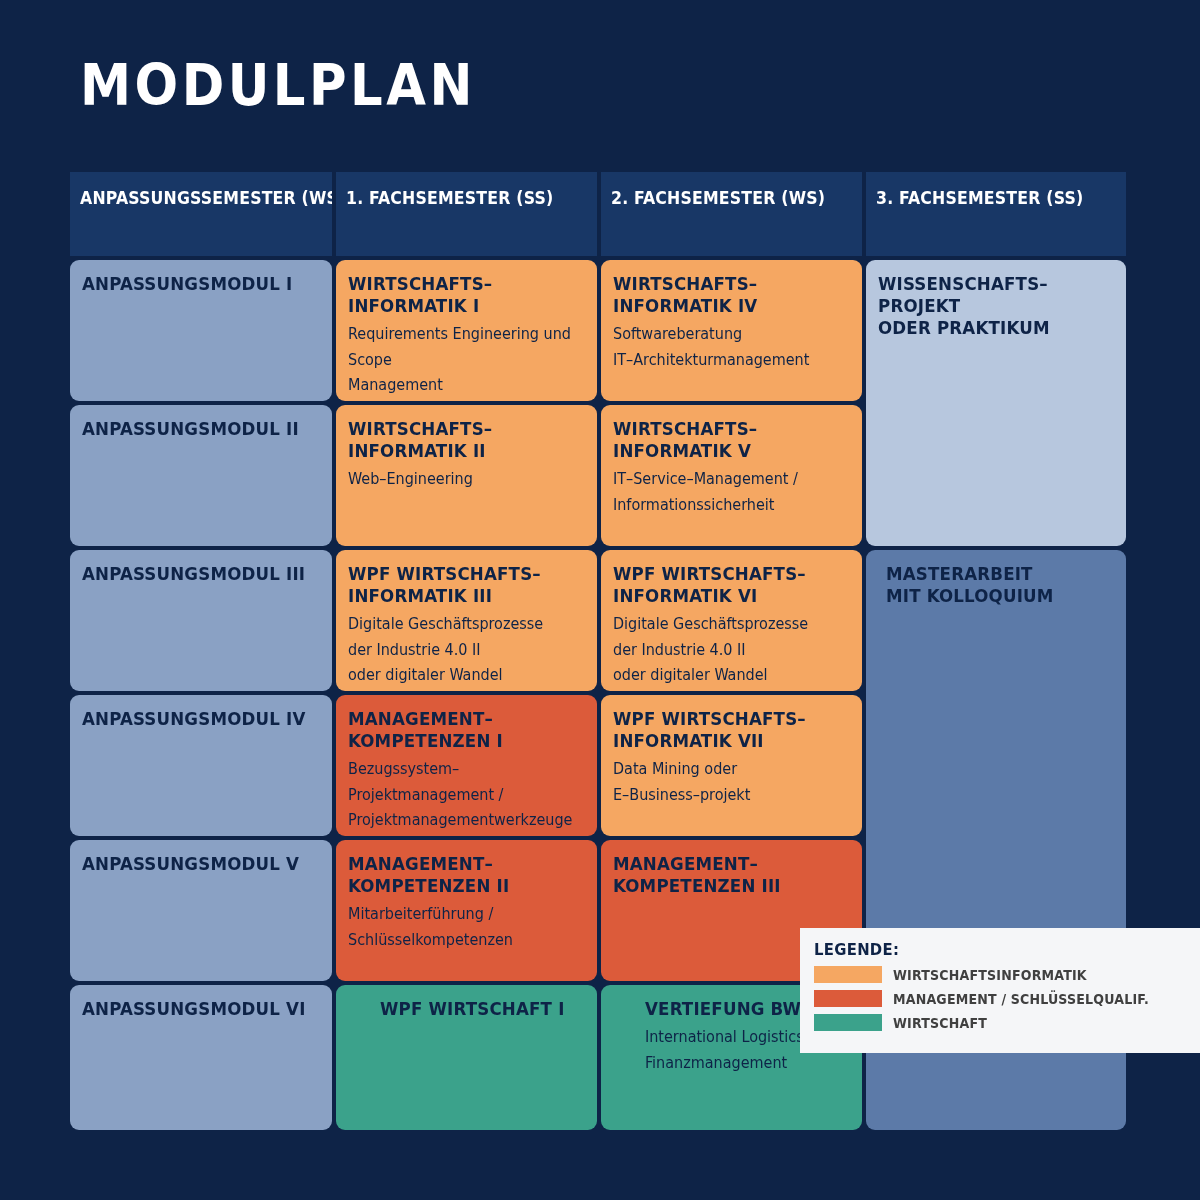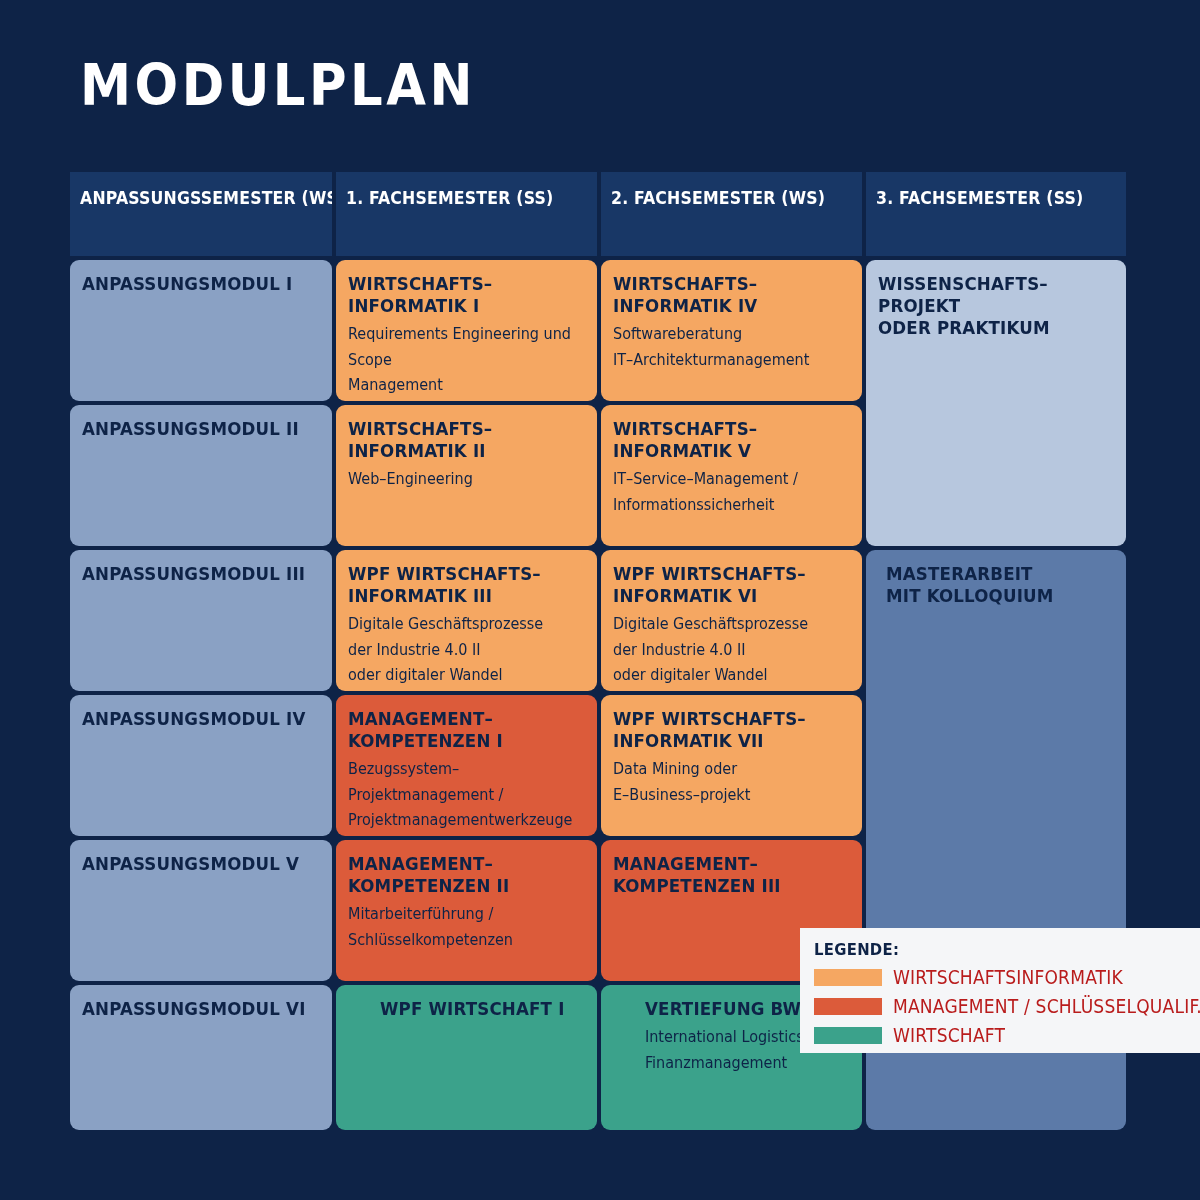--- a/index.html
+++ b/index.html
@@ -127,23 +127,23 @@
     align-items: center;
     margin-bottom: 7px;
   }
   .legend-swatch {
     width: 68px;
     height: 17px;
     flex: 0 0 auto;
   }
   .legend-label {
     margin-left: 11px;
-    color: #b91c1c;
-    font-size: 19px;
-    font-weight: normal;
+    color: #404040;
+    font-size: 14px;
+    font-weight: bold;
     font-family: "DejaVu Sans", sans-serif;
     font-stretch: condensed;
     letter-spacing: 0.2px;
     white-space: nowrap;
   }
 </style>
 </head>
 <body>
 
 <div id="page-title">MODULPLAN</div>

